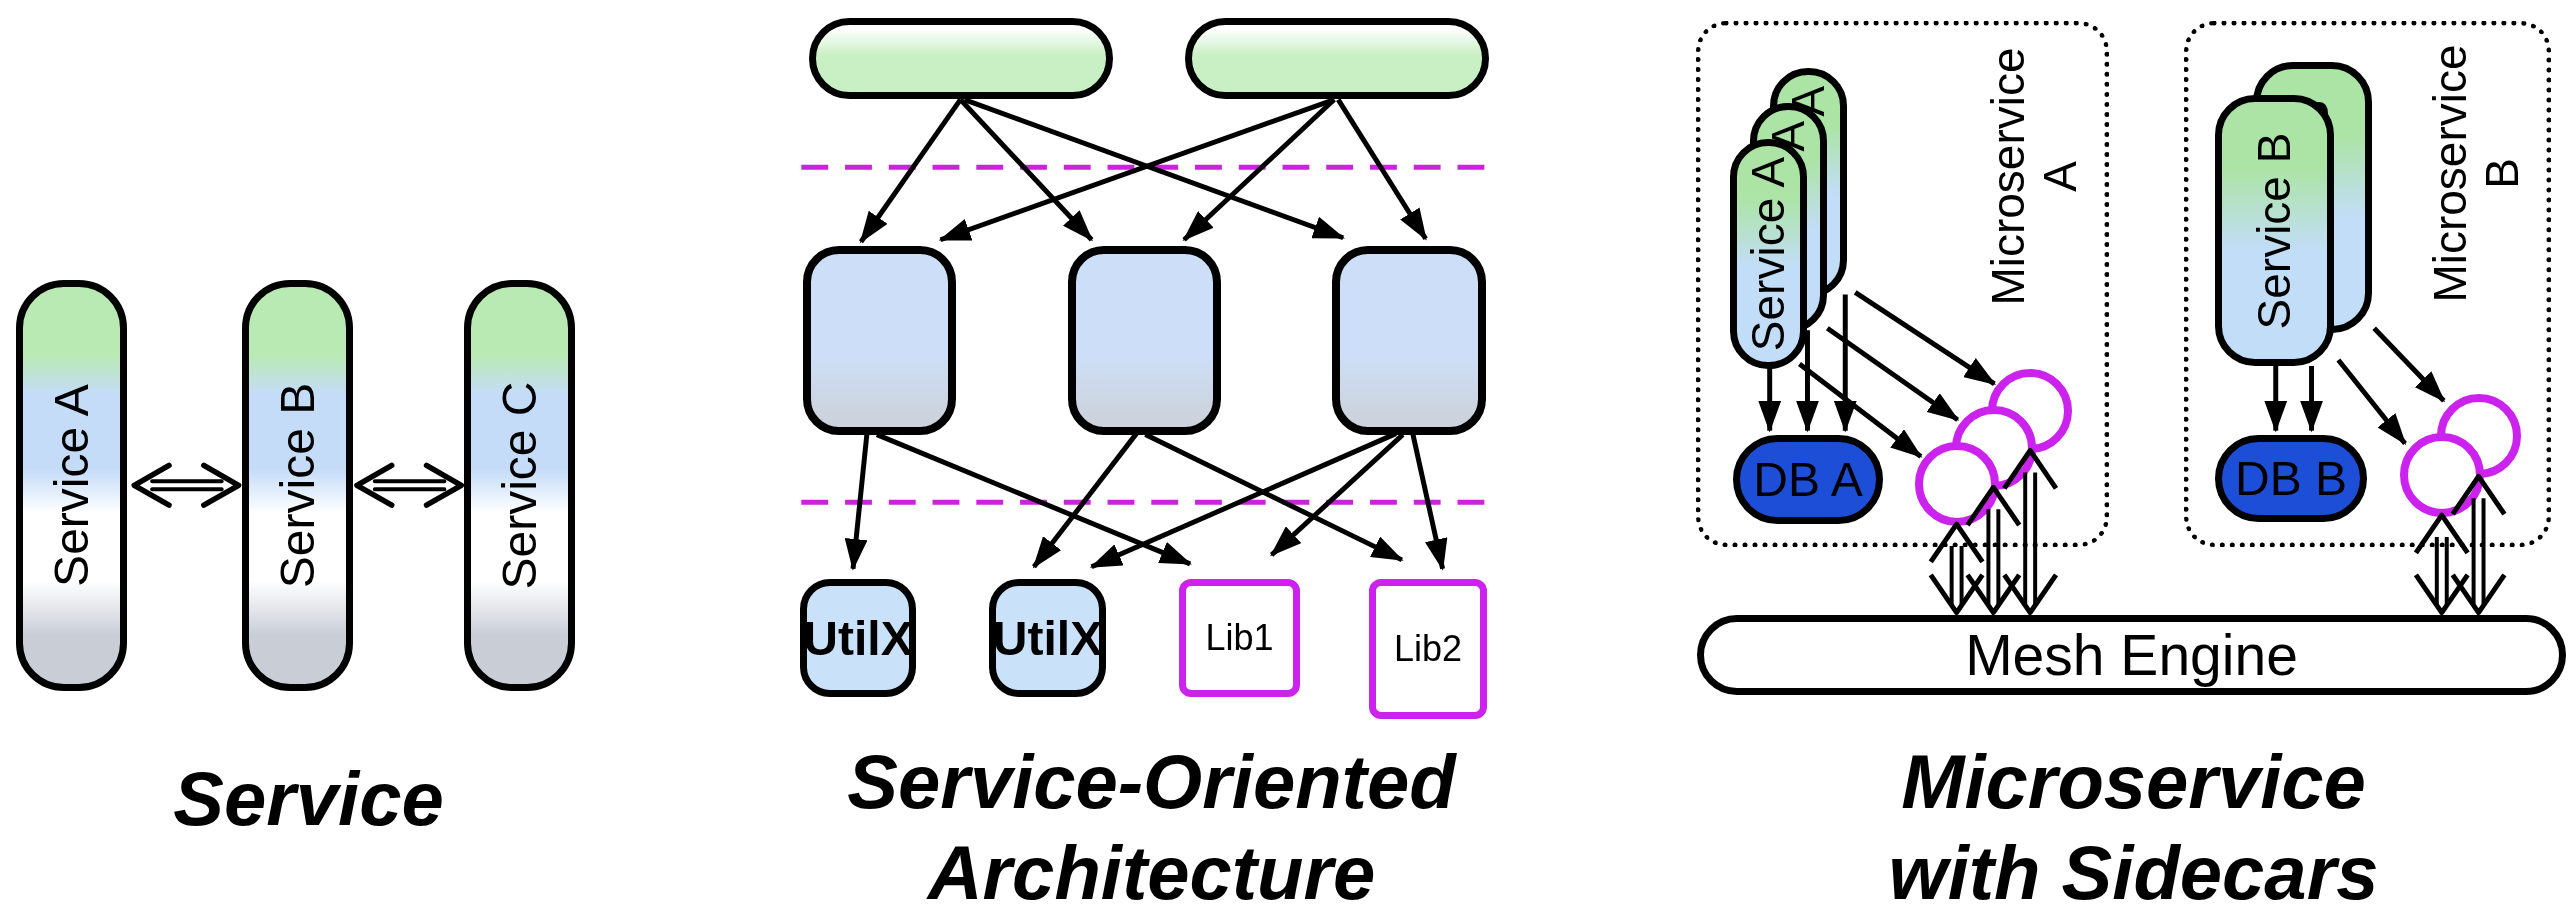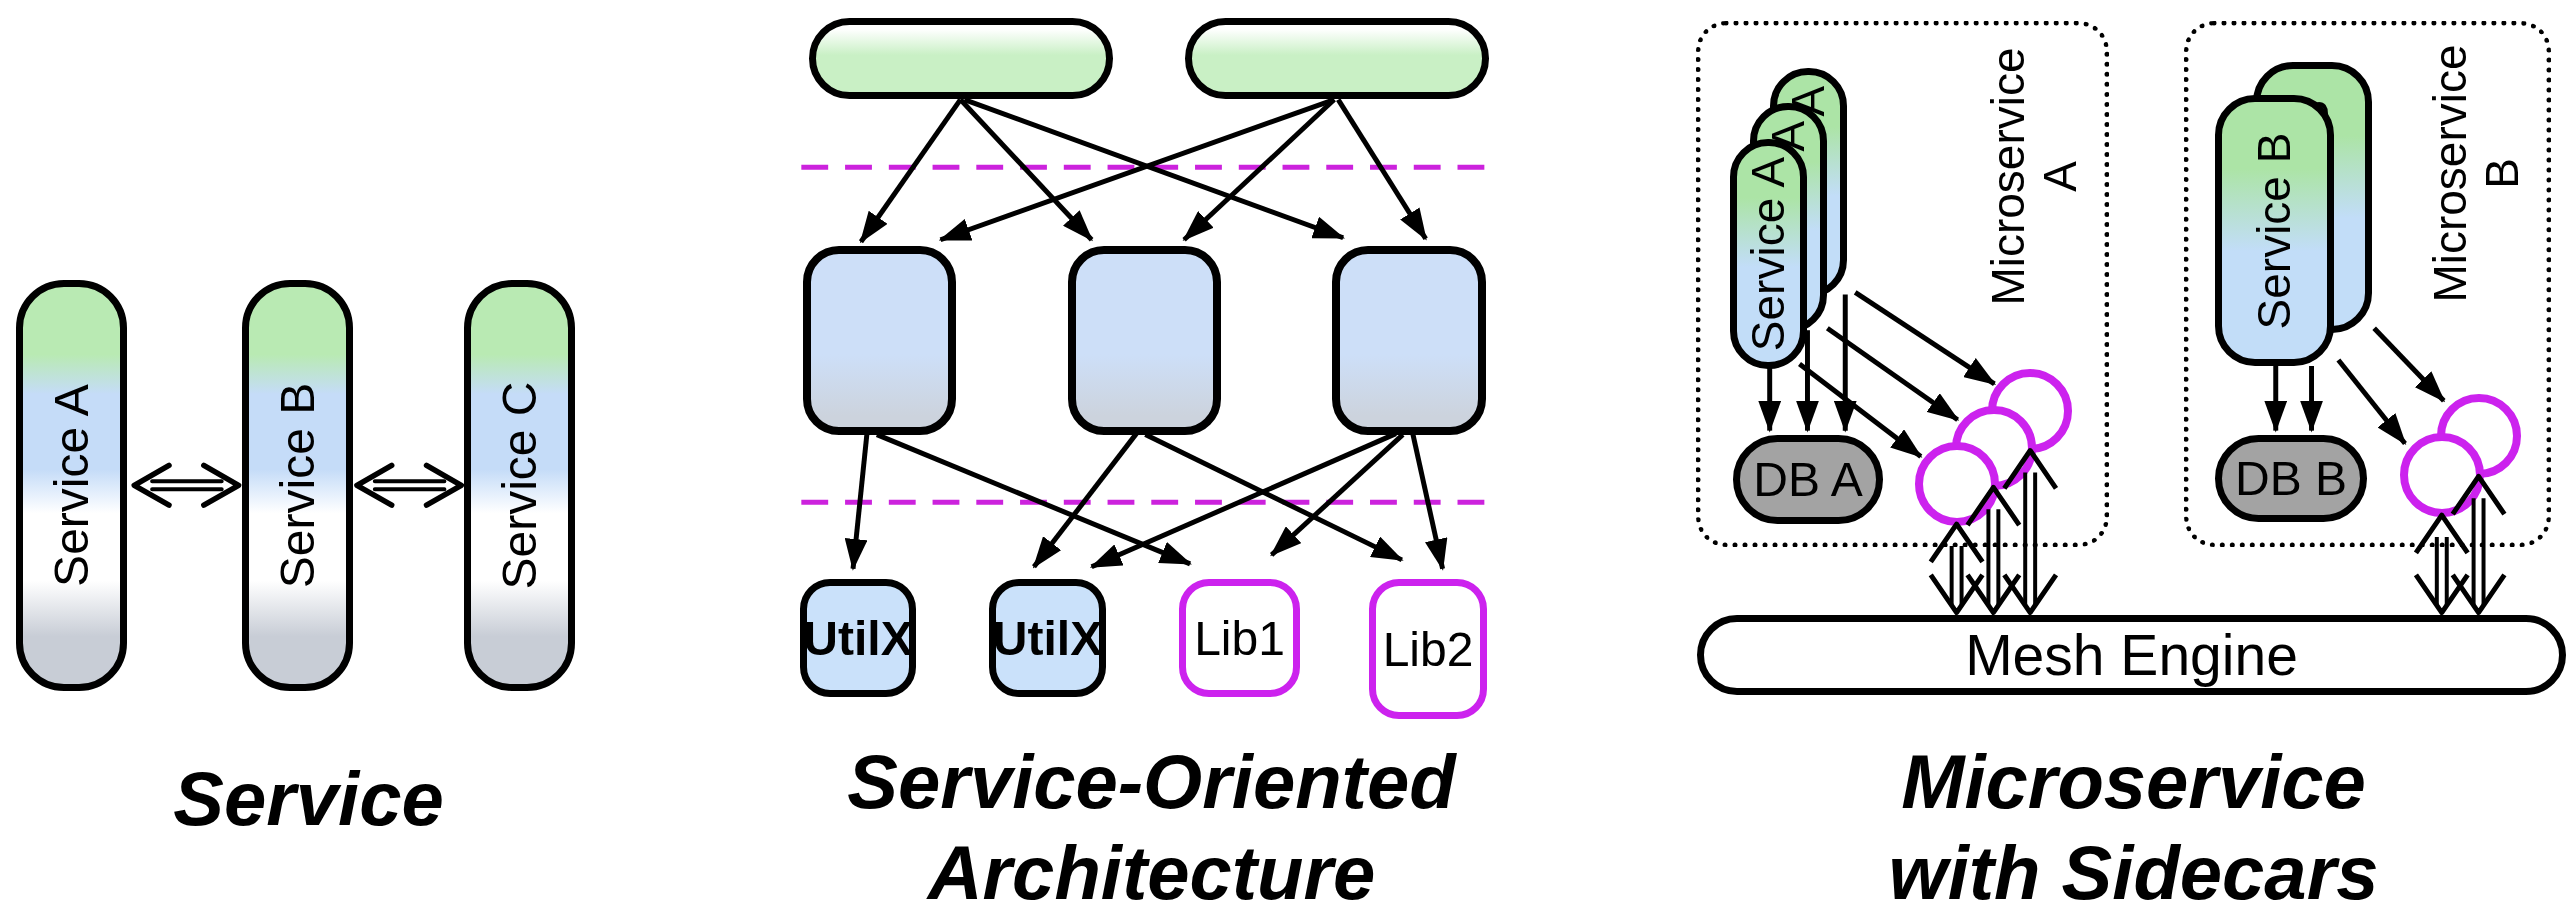--- a/index.html
+++ b/index.html
@@ -19,34 +19,34 @@
   
   .green-pill{
     border:7px solid #000;border-radius:42px;
     background:linear-gradient(180deg,#ffffff 6%,#c9f0c5 45%,#c9f0c5 100%);
   }
   .blue-box{
     border:8px solid #000;border-radius:36px;
     background:linear-gradient(180deg,#cddff8 0%,#cddff8 58%,#ccd3dd 94%);
   }
   .util-node{border:7px solid #000;border-radius:30px;background:#cae1fa;font-size:48px;font-weight:bold;}
-  .lib-node{border:7px solid #cc22ee;border-radius:30px;background:#ffffff;font-size:48px;}
+  .lib-node{border:7px solid #cc22ee;border-radius:12px;background:#ffffff;font-size:36px;}
   
   .dotted-box{border:5px dotted #000;border-radius:30px;background:transparent;}
   .msvc-pill-a{
     border:7px solid #000;border-radius:38px;
     background:linear-gradient(180deg,#ace4a6 0%,#ace4a6 24%,#c2ddf8 56%,#c2ddf8 100%);
   }
   .msvc-pill-a .vtext{font-size:46px;}
   .msvc-pill-b{
     border:7px solid #000;border-radius:40px;
     background:linear-gradient(180deg,#ace4a6 0%,#ace4a6 26%,#c2ddf8 58%,#c2ddf8 100%);
   }
   .msvc-pill-b .vtext{font-size:46px;}
-  .db-node{border:7px solid #000;border-radius:46px;background:#a3a3a3;font-size:48px;}
+  .db-node{border:7px solid #000;border-radius:46px;background:#1d4ed8;font-size:48px;}
   .sidecar{width:84px;height:84px;border:8px solid #cc22ee;border-radius:50%;background:#ffffff;}
   .mesh-bar{border:7px solid #000;border-radius:40px;background:#ffffff;font-size:57px;}
   .rot-label{
     display:flex;flex-direction:column;align-items:center;justify-content:center;
     transform:rotate(-90deg);font-size:46px;line-height:52px;white-space:nowrap;
   }
   
   .caption{font-style:italic;font-weight:bold;font-size:76px;line-height:91px;text-align:center;color:#000;}
   .svg-layer{position:absolute;left:0;top:0;z-index:6;pointer-events:none;}
   .z0{z-index:0}.z1{z-index:1}.z2{z-index:2}.z3{z-index:3}

